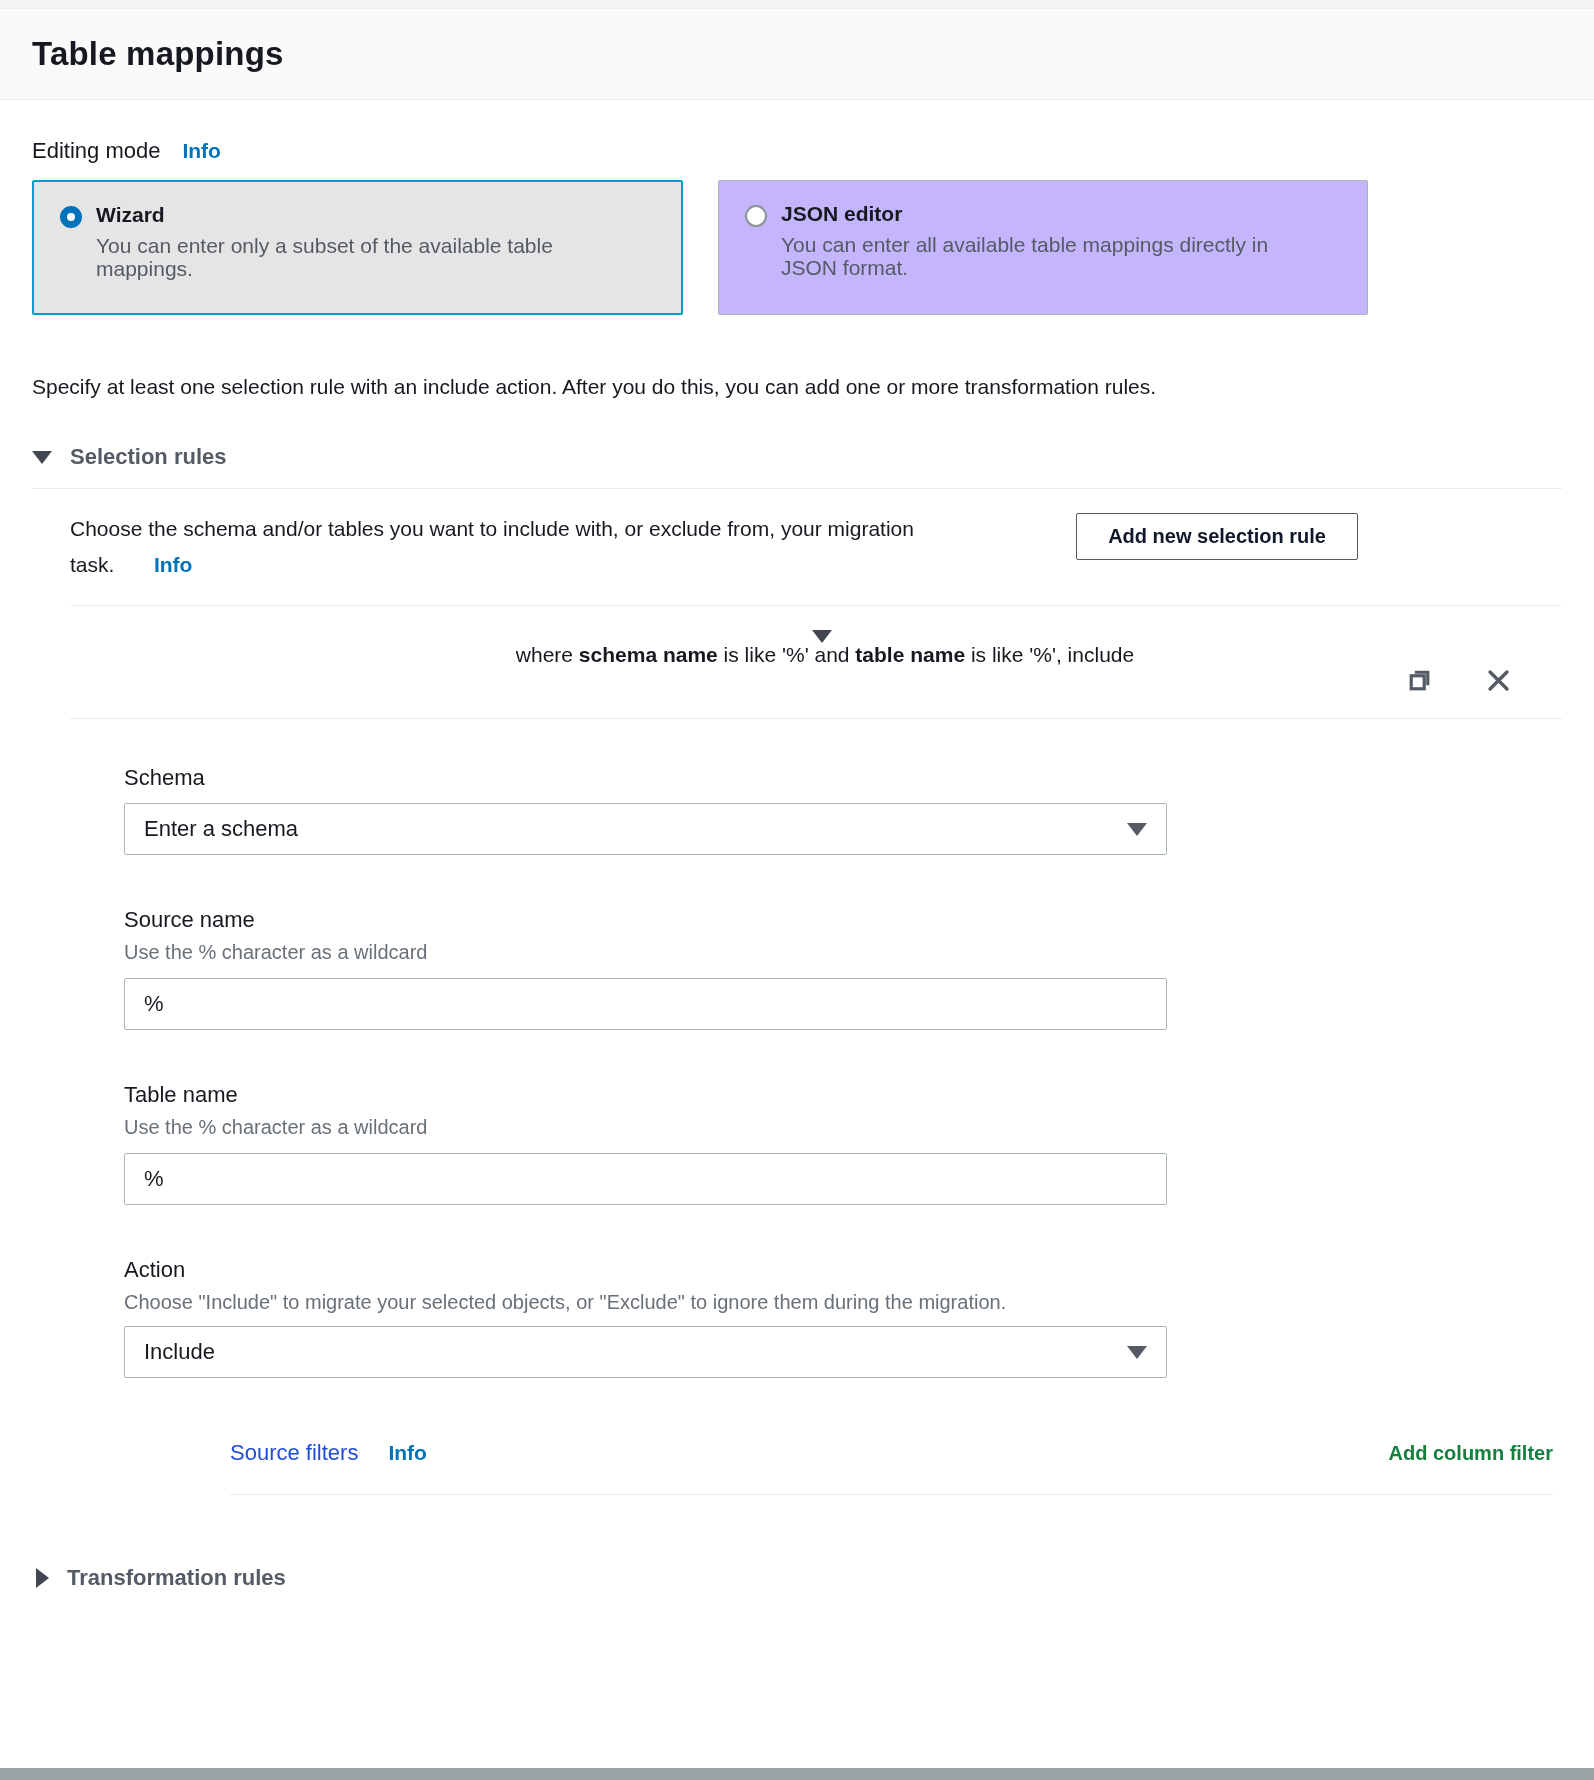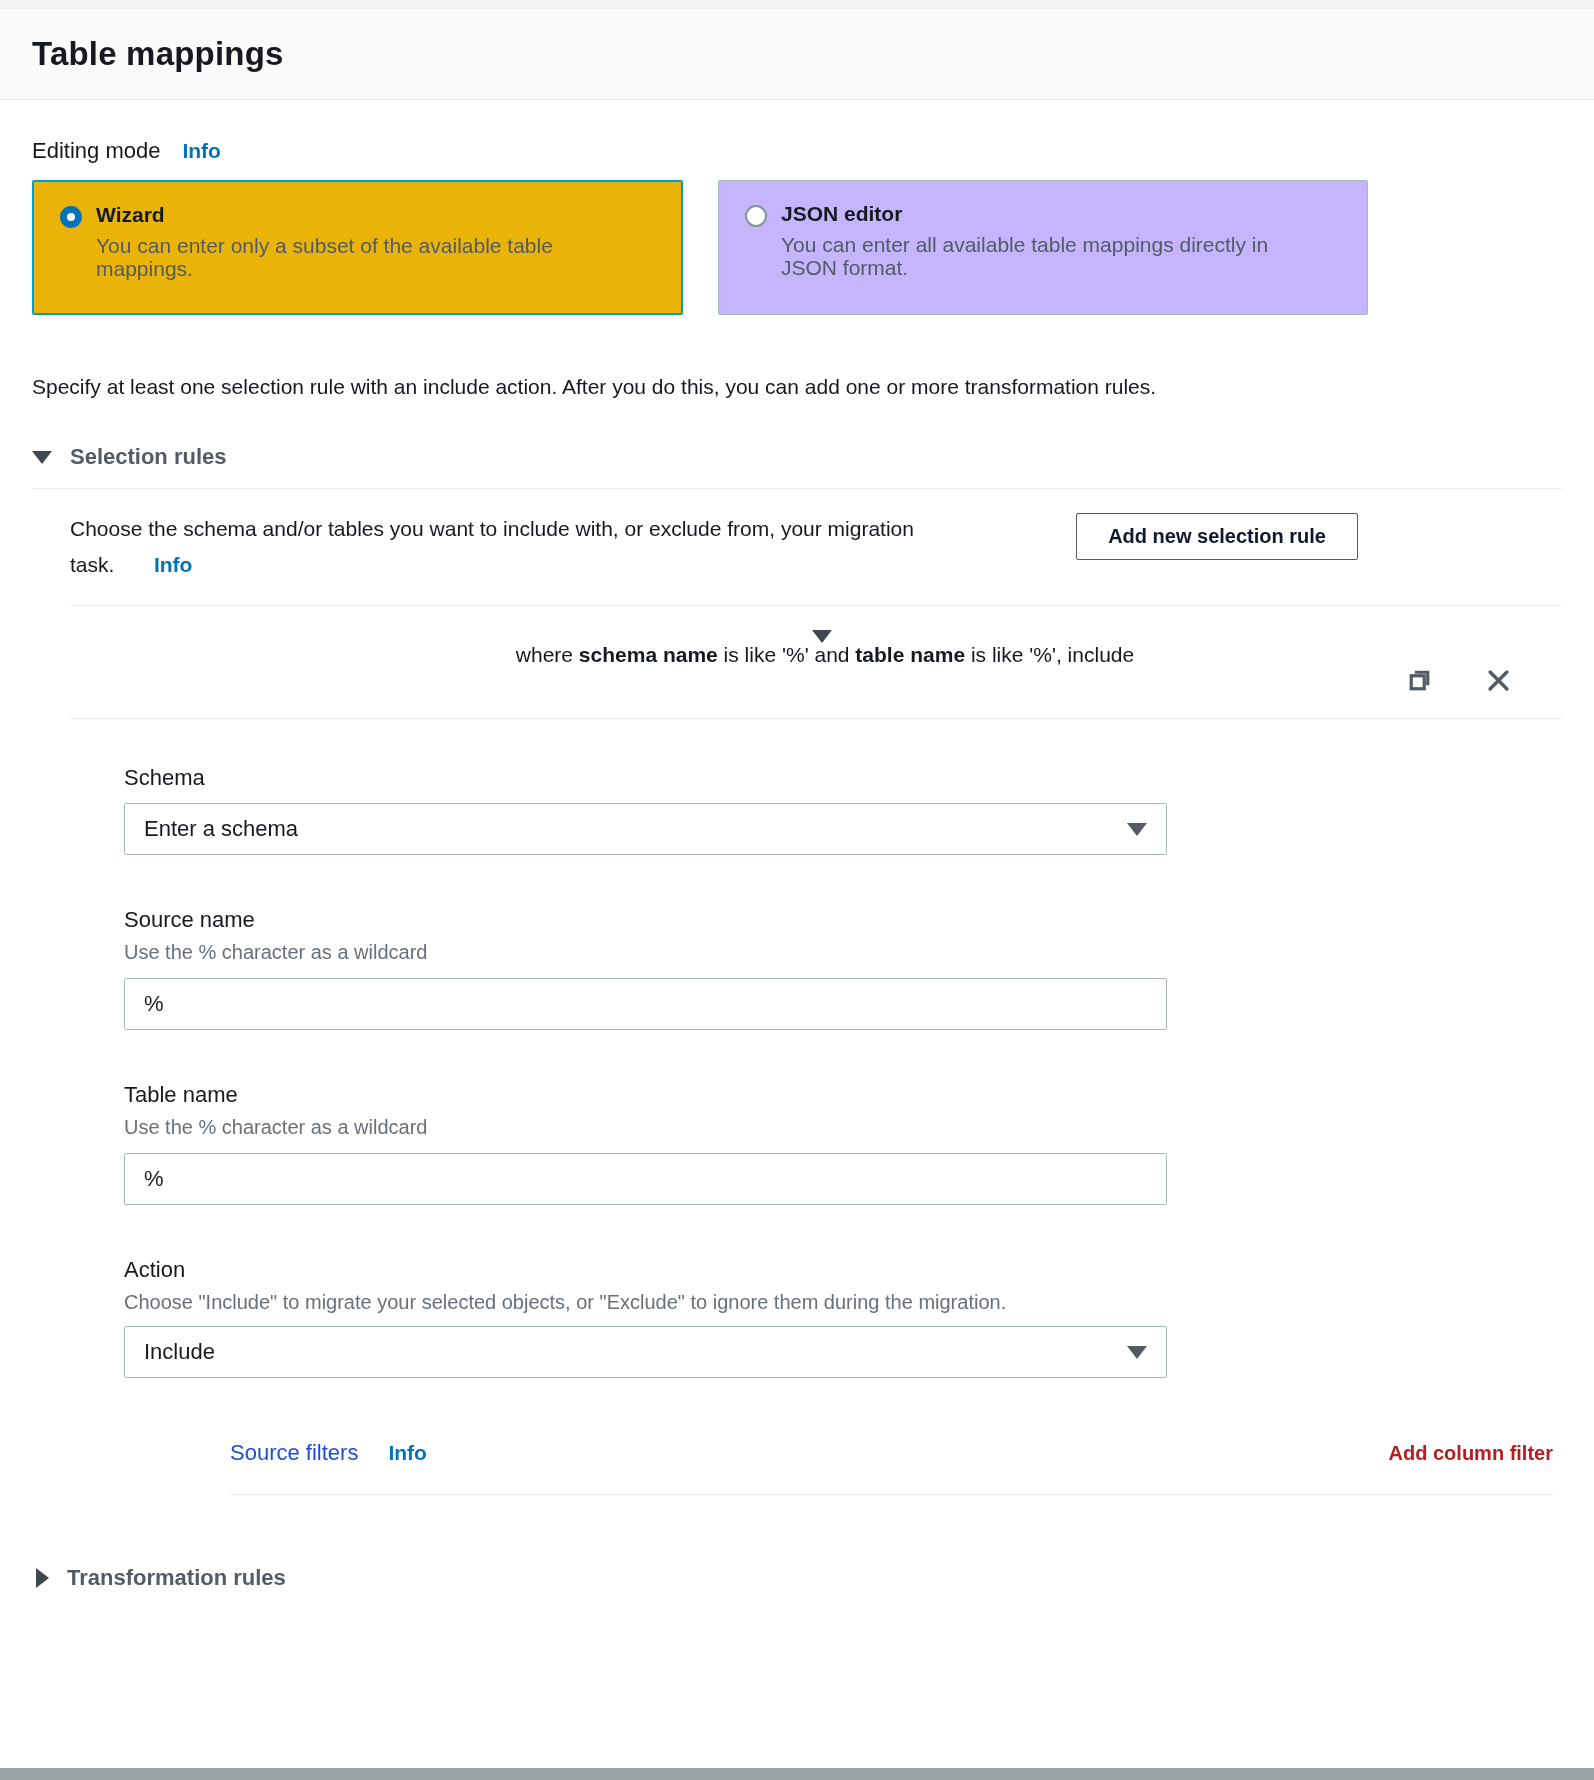--- a/index.html
+++ b/index.html
@@ -18,21 +18,21 @@
   }
   .panel-title { font-size: 33px; font-weight: 700; color: #16191f; letter-spacing: 0.2px; }
   .content { padding: 0 32px; }
 
   
   .editing-mode-row { margin-top: 38px; display: flex; align-items: baseline; }
   .field-group-label { font-size: 22px; color: #16191f; }
   .info-link { color: #0073bb; font-weight: 700; font-size: 21px; margin-left: 22px; text-decoration: none; cursor: pointer; }
   .tiles { margin-top: 16px; display: grid; grid-template-columns: 651px 650px; column-gap: 35px; }
   .tile { border-radius: 2px; padding: 21px 26px; display: flex; align-items: flex-start; min-height: 135px; cursor: pointer; }
-  .tile.selected { border: 2px solid #00a1c9; background: #eab308; }
+  .tile.selected { border: 2px solid #00a1c9; background: #e5e5e5; }
   .tile.unselected { border: 1px solid #aab7b8; background: #c4b5fd; }
   .radio { width: 22px; height: 22px; border-radius: 50%; flex: none; margin-top: 3px; }
   .radio.on { border: 7px solid #0073bb; background: #ffffff; }
   .radio.off { border: 2px solid #879596; background: #ffffff; }
   .tile-text { margin-left: 14px; }
   .tile-label { font-size: 21px; font-weight: 700; color: #16191f; }
   .tile-desc { margin-top: 7px; font-size: 21px; color: #545b64; line-height: 23px; max-width: 500px; }
 
   
   .intro { margin-top: 50px; font-size: 21px; line-height: 43px; color: #16191f; max-width: 1340px; }
@@ -88,21 +88,21 @@
     padding: 0 19px; outline: none;
   }
 
   
   .source-filters { margin-left: 106px; margin-top: 62px; width: 1323px; }
   .sf-row { display: flex; align-items: baseline; }
   .sf-title { font-size: 22px; color: #1d4ed8; text-align: right; }
   .sf-info { margin-left: 30px; }
   .link-button {
     margin-left: auto; background: none; border: none; cursor: pointer;
-    font-family: "Liberation Sans", sans-serif; font-size: 20px; font-weight: 700; color: #b91c1c;
+    font-family: "Liberation Sans", sans-serif; font-size: 20px; font-weight: 700; color: #15803d;
   }
   .sf-divider { margin-top: 28px; }
 
   .bottom-bar { position: absolute; left: 0; bottom: 0; width: 100%; height: 12px; background: #9ba4a6; }
 
   
   .copy-icon-svg, .close-icon-svg { display: block; }
 </style>
 </head>
 <body>

